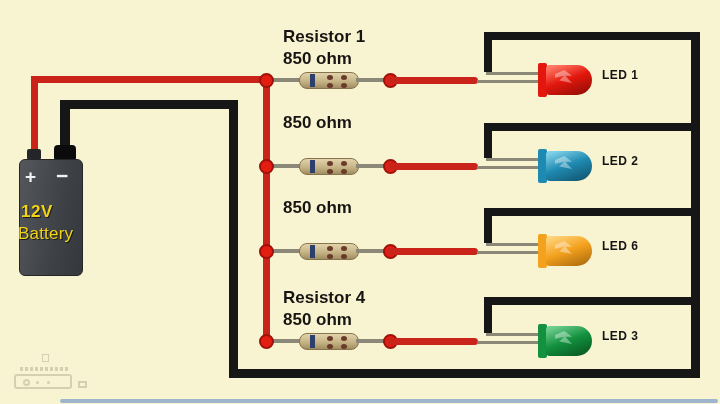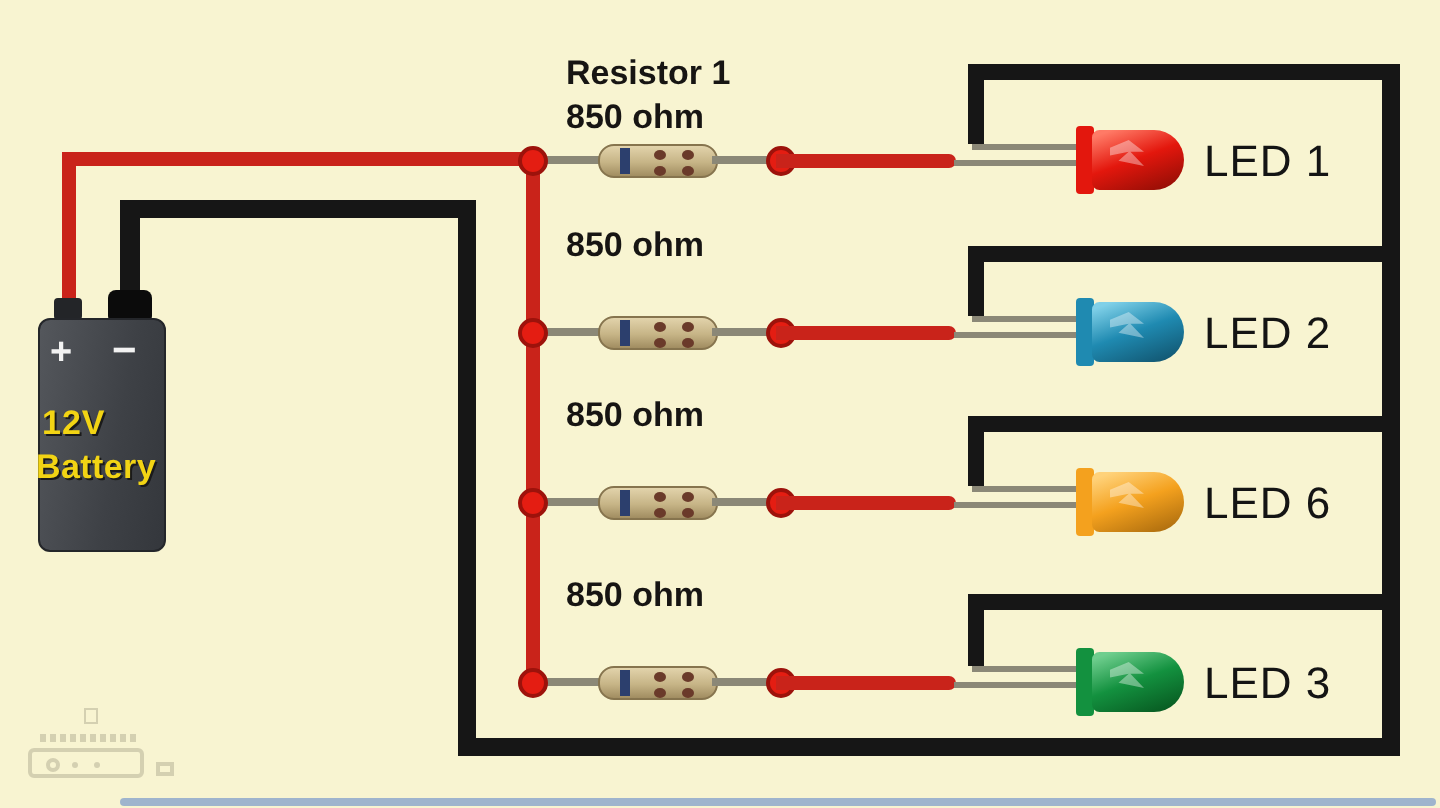--- a/index.html
+++ b/index.html
@@ -33,31 +33,31 @@
   .band.b2{left:41px;}
   .dot-left{left:259px;top:-7px;}
   .dot-right{left:383px;top:-7px;}
   .red-seg{left:388px;top:-3px;width:90px;height:7px;border-radius:0 4px 4px 0;background:#c9231a;}
   .led-lead-top{left:486px;top:-8px;width:53px;height:3px;}
   .led-lead-bot{left:477px;top:0px;width:62px;height:3px;}
   .led-flange{left:538px;top:-17px;width:9px;height:34px;border-radius:2px;}
   .led-body{left:546px;top:-15px;width:46px;height:30px;border-radius:4px 16px 16px 4px;}
   .led-body .shine{left:9px;top:5px;width:17px;height:13px;background:rgba(255,255,255,.38);
     clip-path:polygon(0 30%,55% 0,100% 45%,60% 45%,100% 100%,25% 80%,55% 45%,0 60%);}
-  .led-label{left:602px;top:-12px;font-size:22px;font-weight:normal;color:#141414;
+  .led-label{left:602px;top:-12px;font-size:12px;font-weight:bold;color:#141414;
     letter-spacing:.5px;white-space:nowrap;}
 
   
   .bat-body{left:19px;top:159px;width:64px;height:117px;border-radius:6px;
     background:linear-gradient(100deg,#54575c,#3e4146 60%,#34373c);border:1px solid #24262a;}
   .bat-plus{left:25px;top:166px;color:#f2f2f2;font-size:19px;font-weight:bold;}
   .bat-minus{left:56px;top:164px;color:#f2f2f2;font-size:21px;font-weight:bold;}
   .bat-v{left:21px;top:202px;color:#f2d414;font-size:17px;font-weight:bold;
     text-shadow:1px 1px 0 #1a1a1a;letter-spacing:.5px;}
-  .bat-name{left:18px;top:224px;color:#f2d414;font-size:17px;font-weight:bold;
+  .bat-name{left:18px;top:224px;color:#f2d414;font-size:17px;font-weight:normal;
     text-shadow:1px 1px 0 #1a1a1a;letter-spacing:.2px;}
   .term-plus{left:27px;top:149px;width:14px;height:11px;background:#232528;border-radius:2px;}
   .term-minus{left:54px;top:145px;width:22px;height:15px;background:#0b0b0b;border-radius:4px 4px 2px 2px;}
 
   
   .wm{left:12px;top:354px;width:80px;height:42px;opacity:.33;}
   .wm .t{left:30px;top:0;width:7px;height:8px;border:1px solid #8d8872;}
   .wm .txt{left:8px;top:13px;width:50px;height:4px;
     background:repeating-linear-gradient(90deg,#8d8872 0 3px,transparent 3px 5px);}
   .wm .box{left:2px;top:20px;width:58px;height:15px;border:2px solid #8d8872;border-radius:3px;}
@@ -164,20 +164,21 @@
     <div class="lead led-lead-bot"></div>
     <div class="led-flange" style="background: rgb(244, 161, 30);"></div>
     <div class="led-body" style="background: linear-gradient(160deg, rgb(255, 210, 122) 8%, rgb(244, 161, 30) 48%, rgb(169, 106, 13) 96%);">
         <span class="shine"></span>
       </div>
     <div class="led-label">LED 6</div>
   </div>
 
   <div class="row" style="top:341px">
     <div class="res-label">
+      <div style="position:static">Resistor 4</div>
       <div style="position:static">850 ohm</div>
     </div>
     <div class="lead lead-left"></div>
     <div class="res-body">
       <i class="band navy"></i>
       <i class="band brown b1"></i>
       <i class="band brown b2"></i>
     </div>
     <div class="lead lead-right"></div>
     <div class="dot dot-left"></div>

